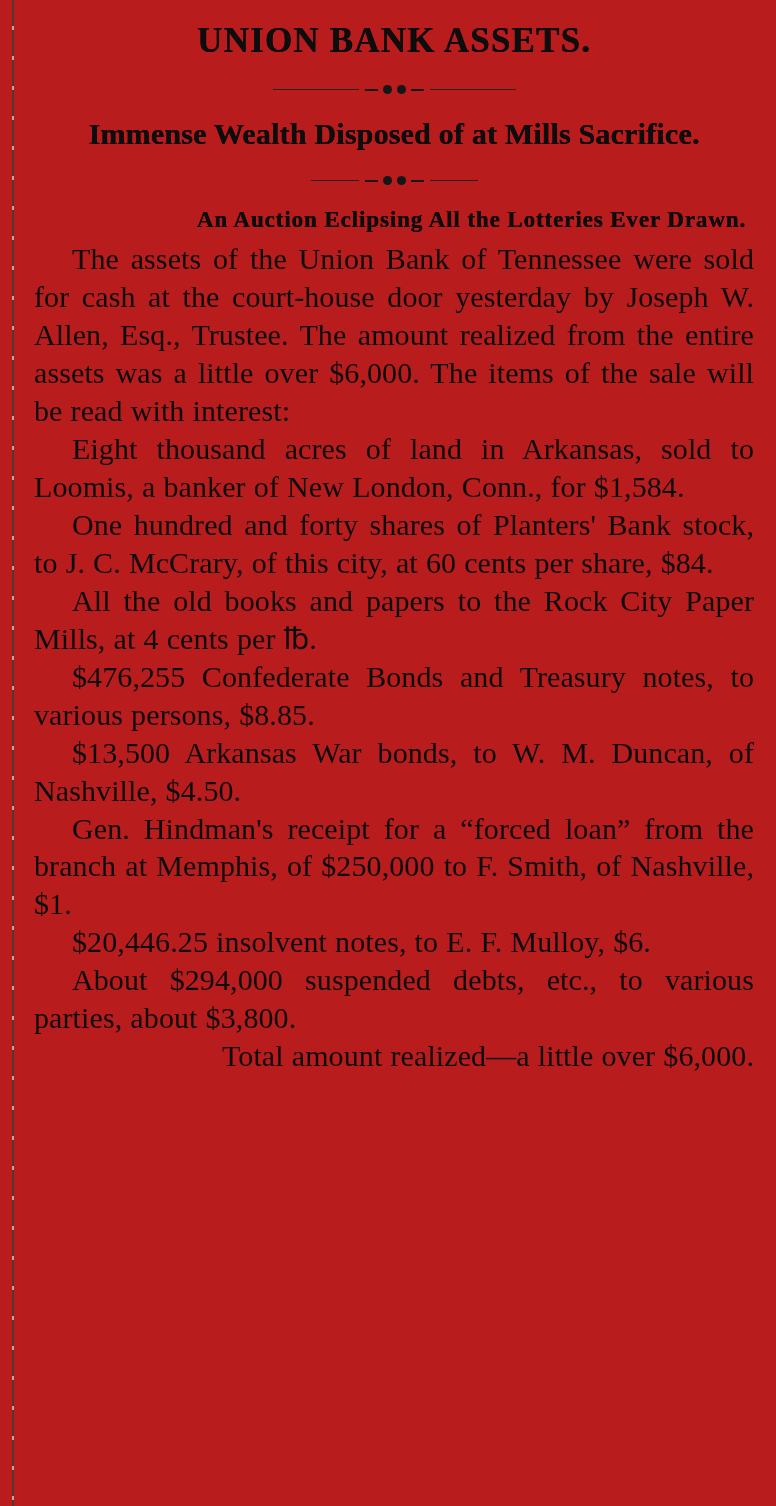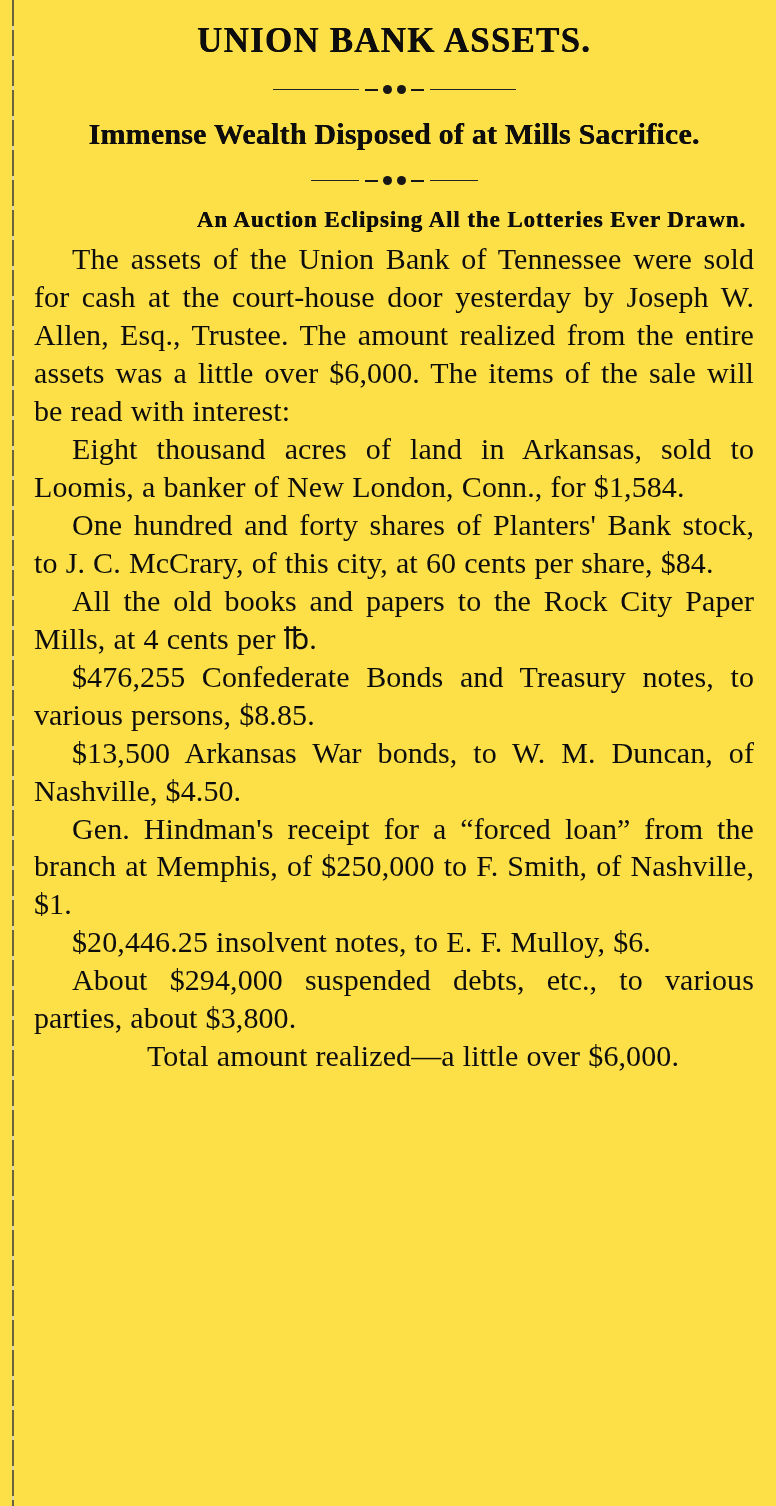--- a/index.html
+++ b/index.html
@@ -12,21 +12,21 @@
     height: 1506px;
     font-family: "Liberation Serif", serif;
     color: #0d0d0d;
     position: relative;
     overflow: hidden;
   }
   .page {
     position: relative;
     width: 776px;
     height: 1506px;
-    background: #fde047;
+    background: #b91c1c;
     box-sizing: border-box;
     padding: 14px 22px 0 34px;
   }
   
   .col-rule {
     position: absolute;
     left: 12px;
     top: 0;
     width: 2px;
     height: 1506px;
@@ -100,21 +100,21 @@
     font-size: 30px;
     line-height: 1.265;
     margin: 0;
     text-align: justify;
     text-justify: inter-word;
     text-indent: 38px;
     letter-spacing: 0.1px;
     word-spacing: 0.5px;
   }
   .body p.last {
-    text-align: center;
+    text-align: right;
   }
 </style>
 </head>
 <body>
 
 <div class="page">
 
   <div class="col-rule"></div>
 
   <h1 class="headline">UNION BANK ASSETS.</h1>

